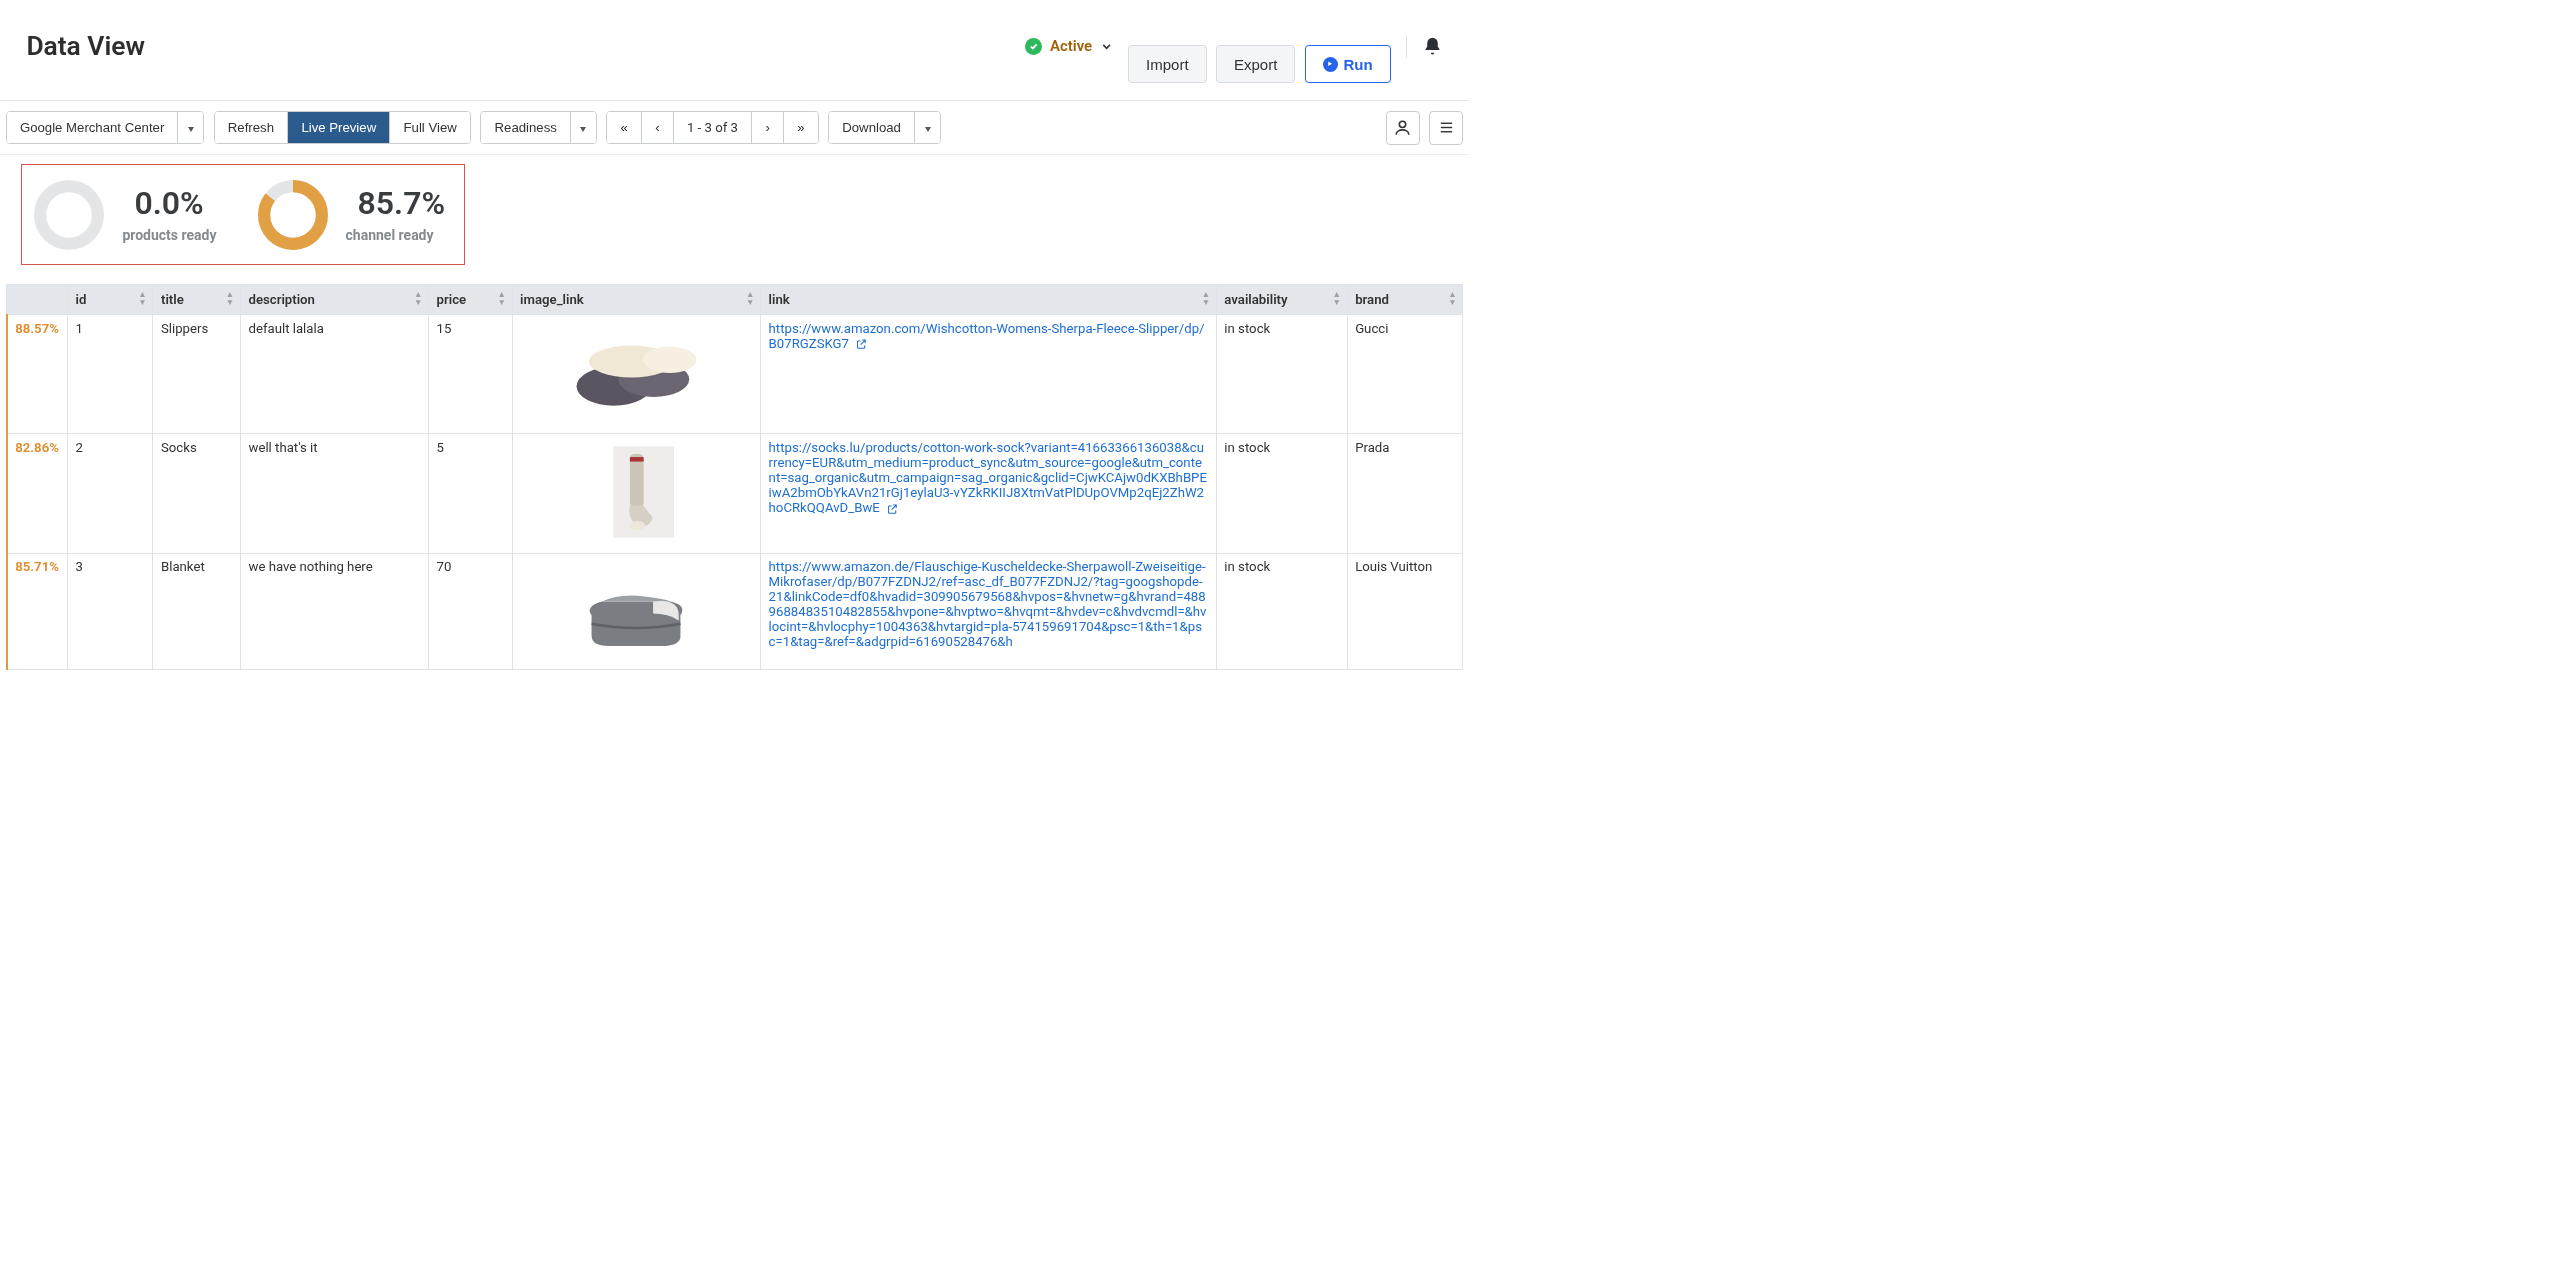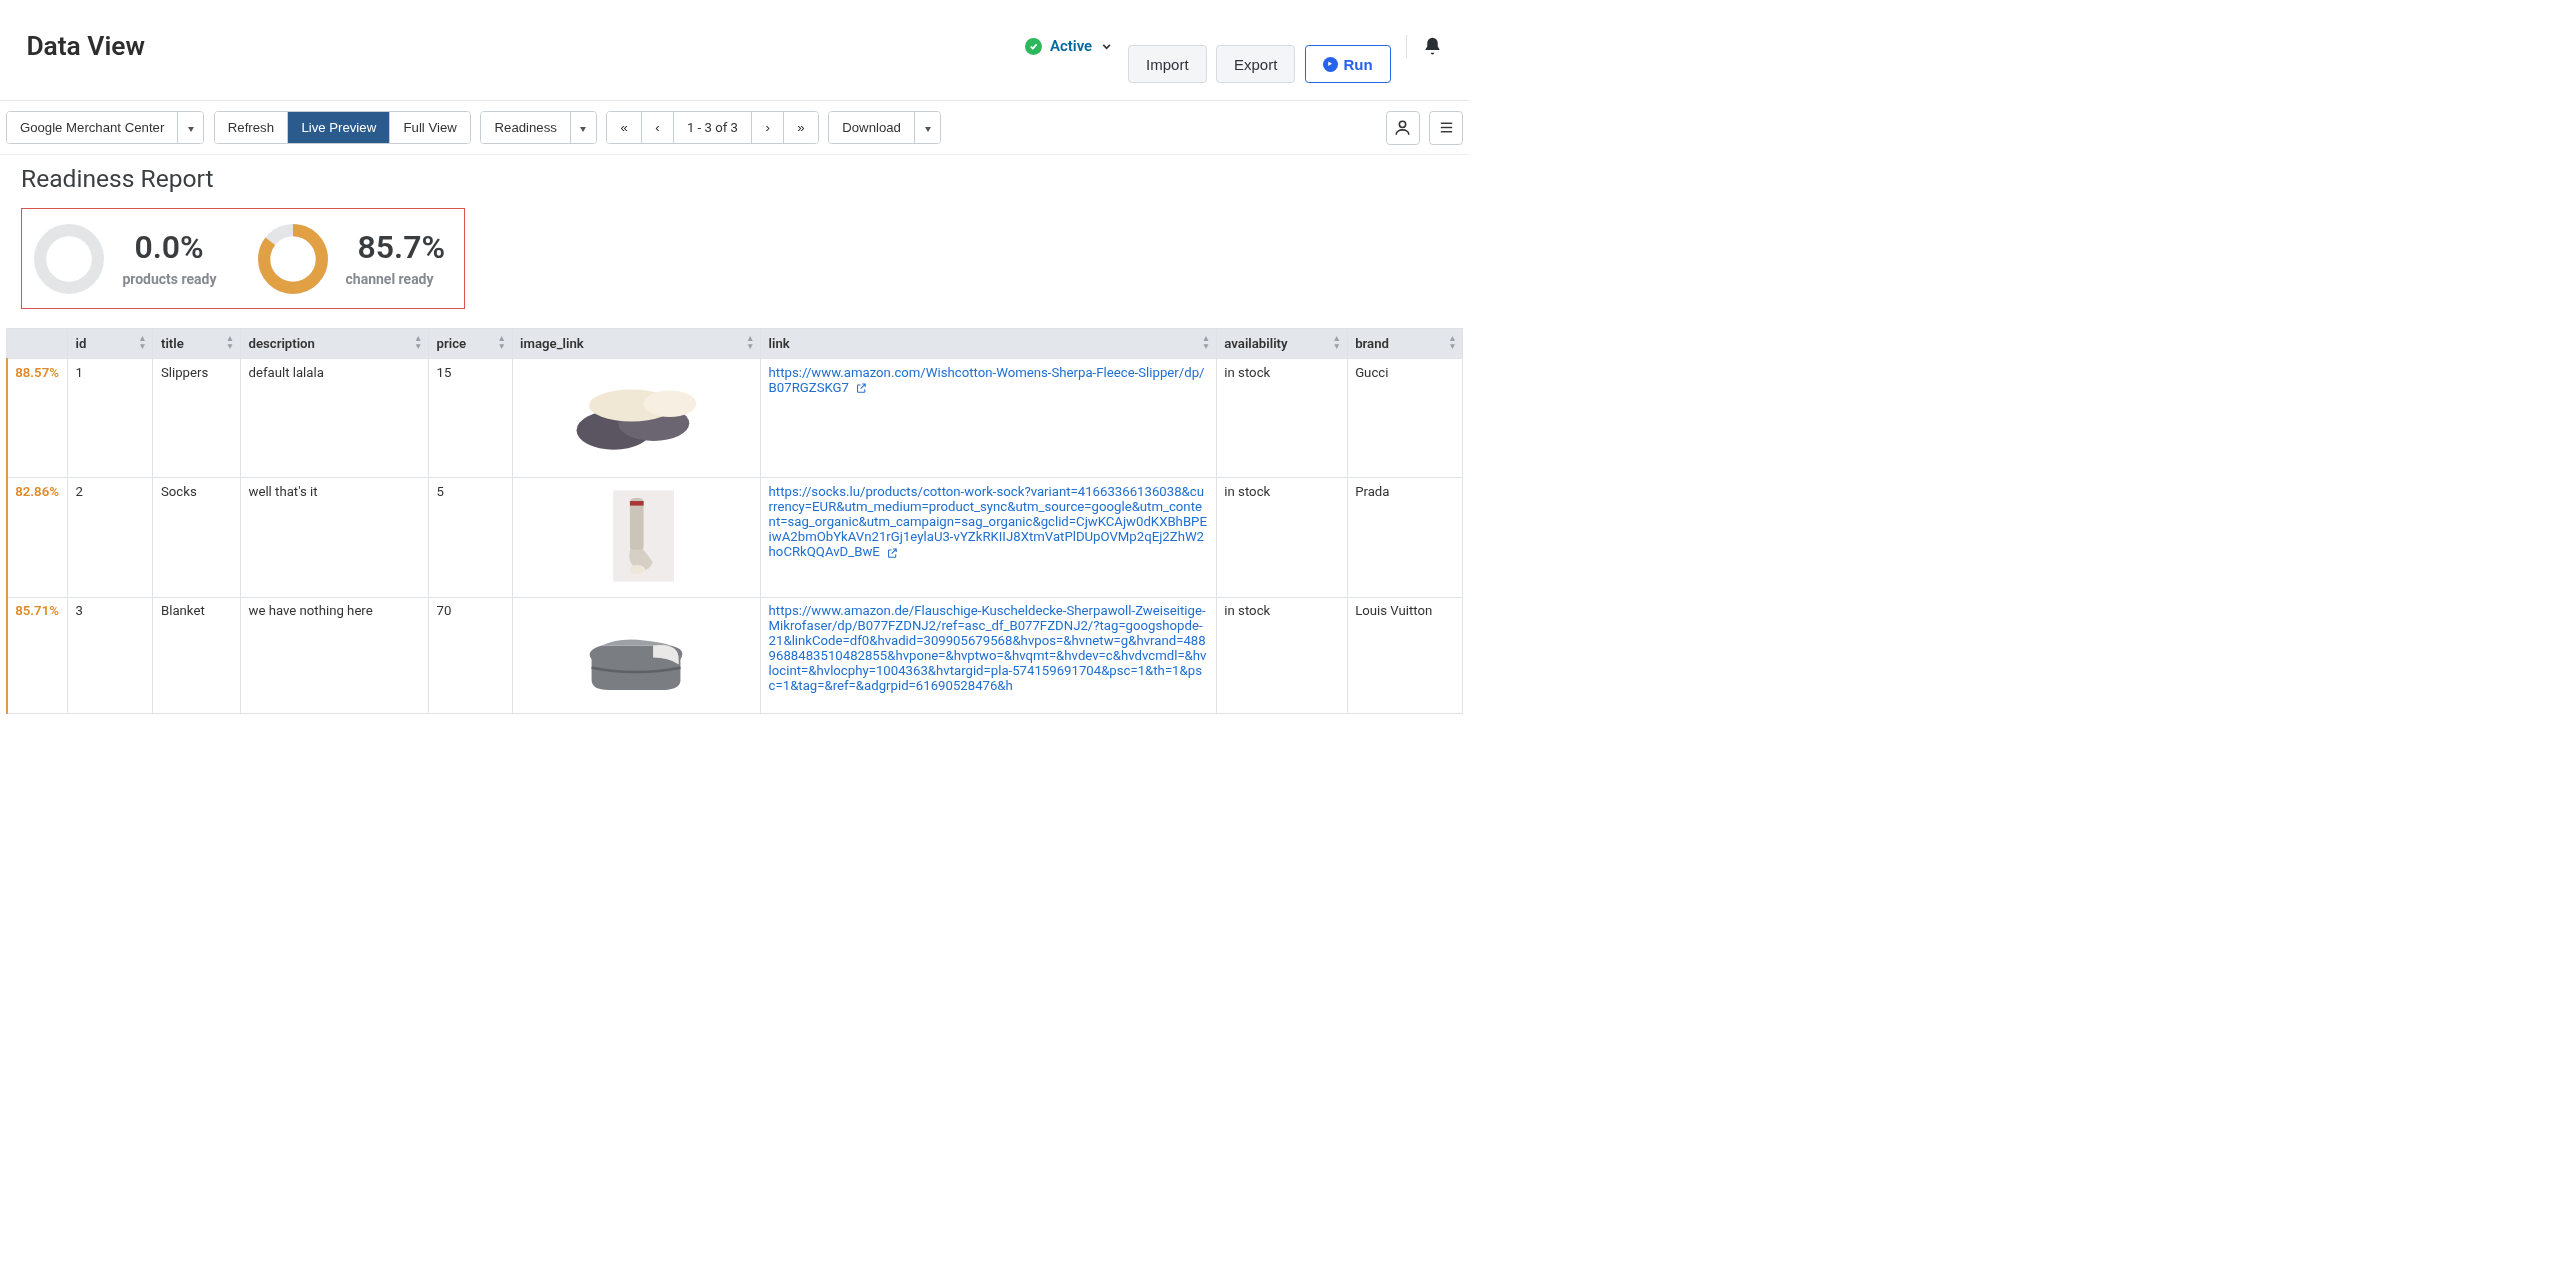--- a/index.html
+++ b/index.html
@@ -4,21 +4,21 @@
   <style>
     * { box-sizing: border-box; margin: 0; padding: 0; }
     body { font-family: -apple-system, BlinkMacSystemFont, 'Segoe UI', Roboto, Helvetica, Arial, sans-serif; font-size: 13.2px; color: #333; background: #fff; }
 
     .page { width: 1469px; }
 
     
     .header { display: flex; align-items: center; justify-content: space-between; padding: 9.4px 26.4px 17px 26.4px; border-bottom: 0.9px solid #e6e6e6; }
     .page-title { font-size: 26.4px; font-weight: 600; color: #2e2e2e; }
     .header-actions { display: flex; align-items: center; gap: 9.4px; }
-    .status { display: flex; align-items: center; gap: 7.6px; margin-right: 5.7px; font-size: 15px; font-weight: 600; color: #0369a1; }
+    .status { display: flex; align-items: center; gap: 7.6px; margin-right: 5.7px; font-size: 15px; font-weight: 600; color: #a16207; }
     .status-dot { width: 17px; height: 17px; border-radius: 50%; background: #2eb85c; display: inline-flex; align-items: center; justify-content: center; color: #fff; font-size: 10.4px; }
     .chev-down { width: 13.2px; height: 13.2px; }
     .btn { display: inline-flex; align-items: center; gap: 5.7px; background: #f3f5f7; border: 0.9px solid #d7dbe0; border-radius: 3.8px; padding: 9.4px 17px; font-size: 15px; color: #2e3338; cursor: pointer; font-weight: 500; margin-top: 36px; }
     .btn-outline-primary { background: #fff; border: 1.9px solid #2563eb; color: #2563eb; font-weight: 600; }
     .btn-outline-primary .run-circle { width: 15px; height: 15px; border-radius: 50%; background: #2563eb; display: inline-flex; align-items: center; justify-content: center; color: #fff; }
     .divider-v { width: 0.9px; height: 23px; background: #e0e0e0; margin: 0 5.7px; }
     .bell-icon { width: 21px; height: 21px; color: #2b2f33; }
 
     
     .toolbar { display: flex; align-items: center; padding: 9.4px 5.7px; gap: 9.4px; border-bottom: 0.9px solid #eee; }
@@ -138,21 +138,20 @@
     <div class="icon-btn">
       <svg viewBox="0 0 24 24" width="17" height="17" fill="none" stroke="#333" stroke-width="2">
           <line x1="4" y1="6" x2="20" y2="6"></line>
           <line x1="4" y1="12" x2="20" y2="12"></line>
           <line x1="4" y1="18" x2="20" y2="18"></line>
         </svg>
     </div>
   </div>
 
   <div class="report">
-    <div class="report-title">Readiness Report</div>
     <div class="report-cards">
       <div class="report-card">
         <svg class="donut" viewBox="0 0 100 100">
           <circle cx="50" cy="50" r="38" fill="none" stroke="#e3e5e7" stroke-width="16"></circle>
         </svg>
         <div>
           <div class="report-big">0.0%</div>
           <div class="report-sub">products ready</div>
         </div>
       </div>

